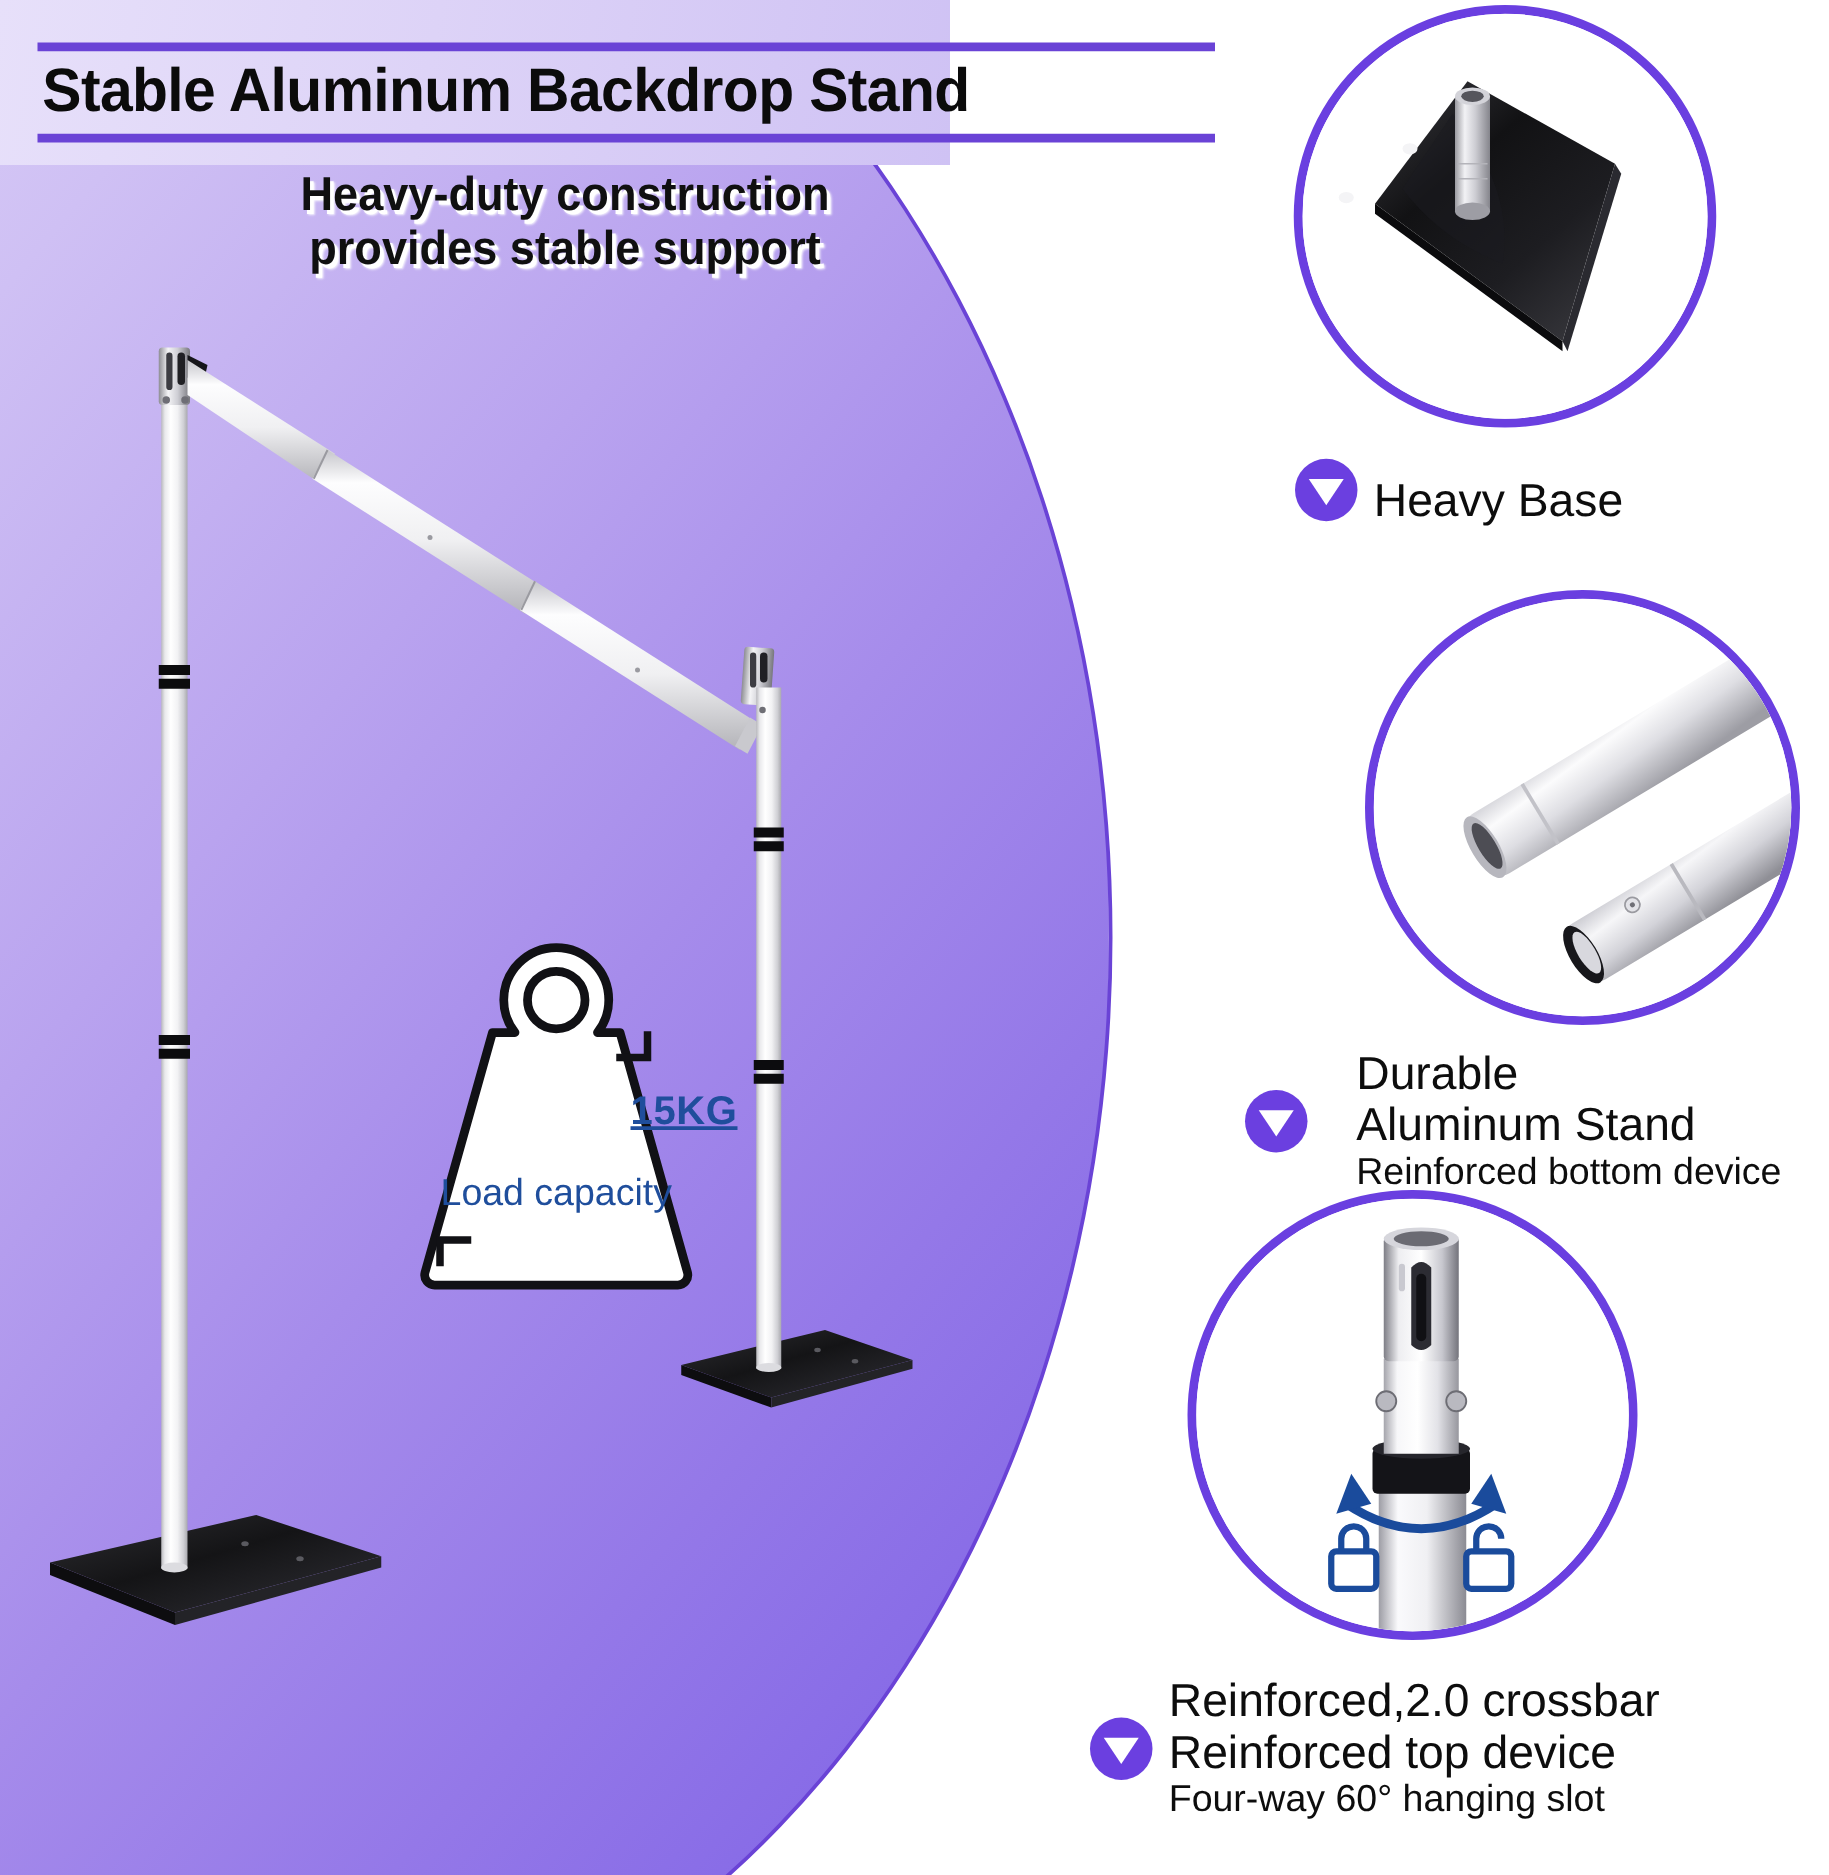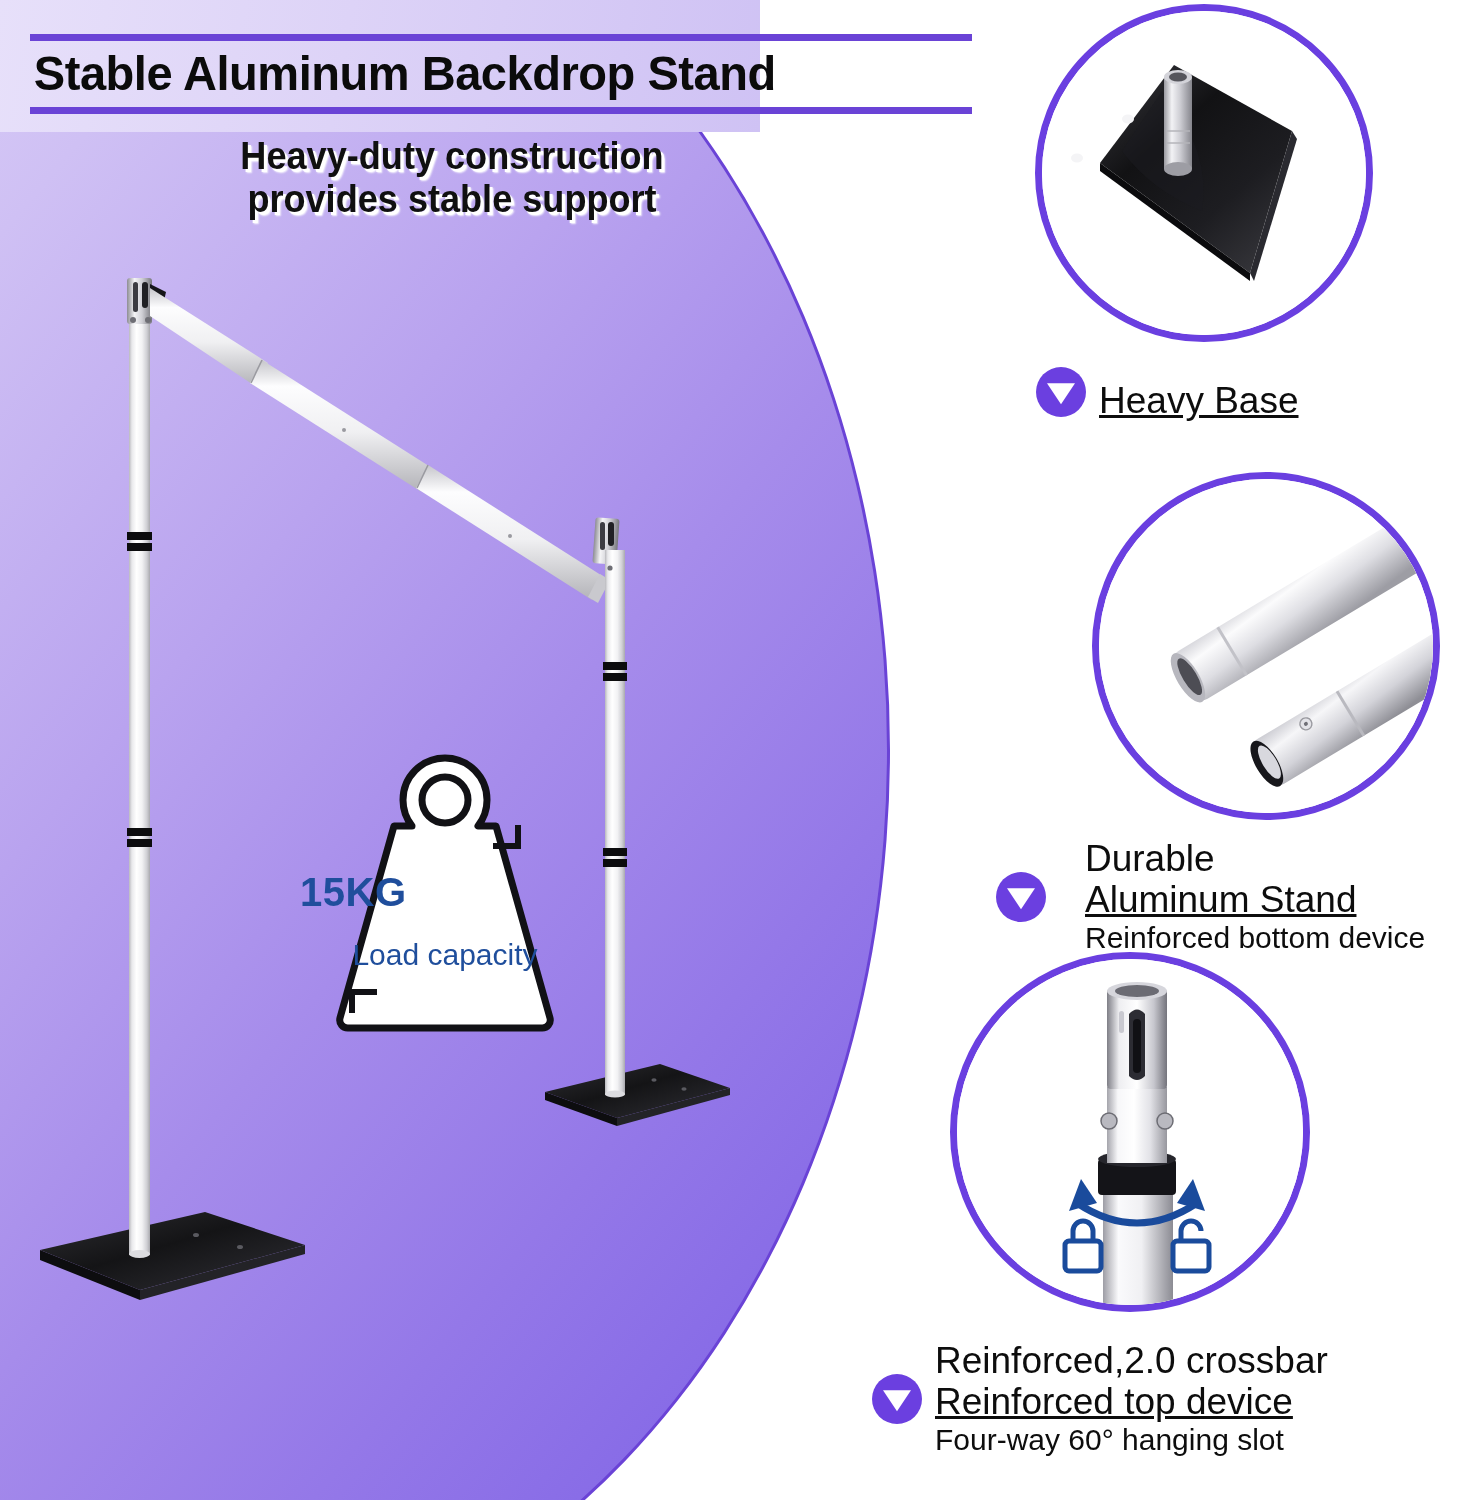--- a/index.html
+++ b/index.html
@@ -92,25 +92,26 @@
     position: absolute;
     left: 300px;
     top: 748px;
     width: 290px;
     height: 290px;
   }
   #weight-badge .kg {
     position: absolute;
     left: 0; right: 0;
     top: 122px;
-    text-align: left;
-    font-size: 40px;
+    text-align: right;
+    font-size: 32px;
     font-weight: bold;
     color: #1f4e9c;
     letter-spacing: 0.5px;
+    text-decoration: underline;
   }
   #weight-badge .cap {
     position: absolute;
     left: 0; right: 0;
     top: 190px;
     text-align: center;
     font-size: 30px;
     color: #1f4e9c;
   }
 
@@ -143,21 +144,21 @@
     position: absolute;
     left: 50%;
     top: 50%;
     transform: translate(-50%, -42%);
     border-left: 14px solid transparent;
     border-right: 14px solid transparent;
     border-top: 21px solid #ffffff;
   }
   .callout-text { color: #0d0d0d; }
   .callout-text .l1 { font-size: 37px; line-height: 1.12; white-space: nowrap; }
-  .callout-text .l2 { font-size: 37px; line-height: 1.12; white-space: nowrap; text-decoration: underline; }
+  .callout-text .l2 { font-size: 37px; line-height: 1.12; white-space: nowrap; }
   .callout-text .l3 { font-size: 30px; line-height: 1.14; white-space: nowrap; }
 </style>
 </head>
 <body>
 
 <div id="left-panel"></div>
 <div id="left-panel-corner"></div>
 
 <div id="title-block">
   <div class="rule"></div>

